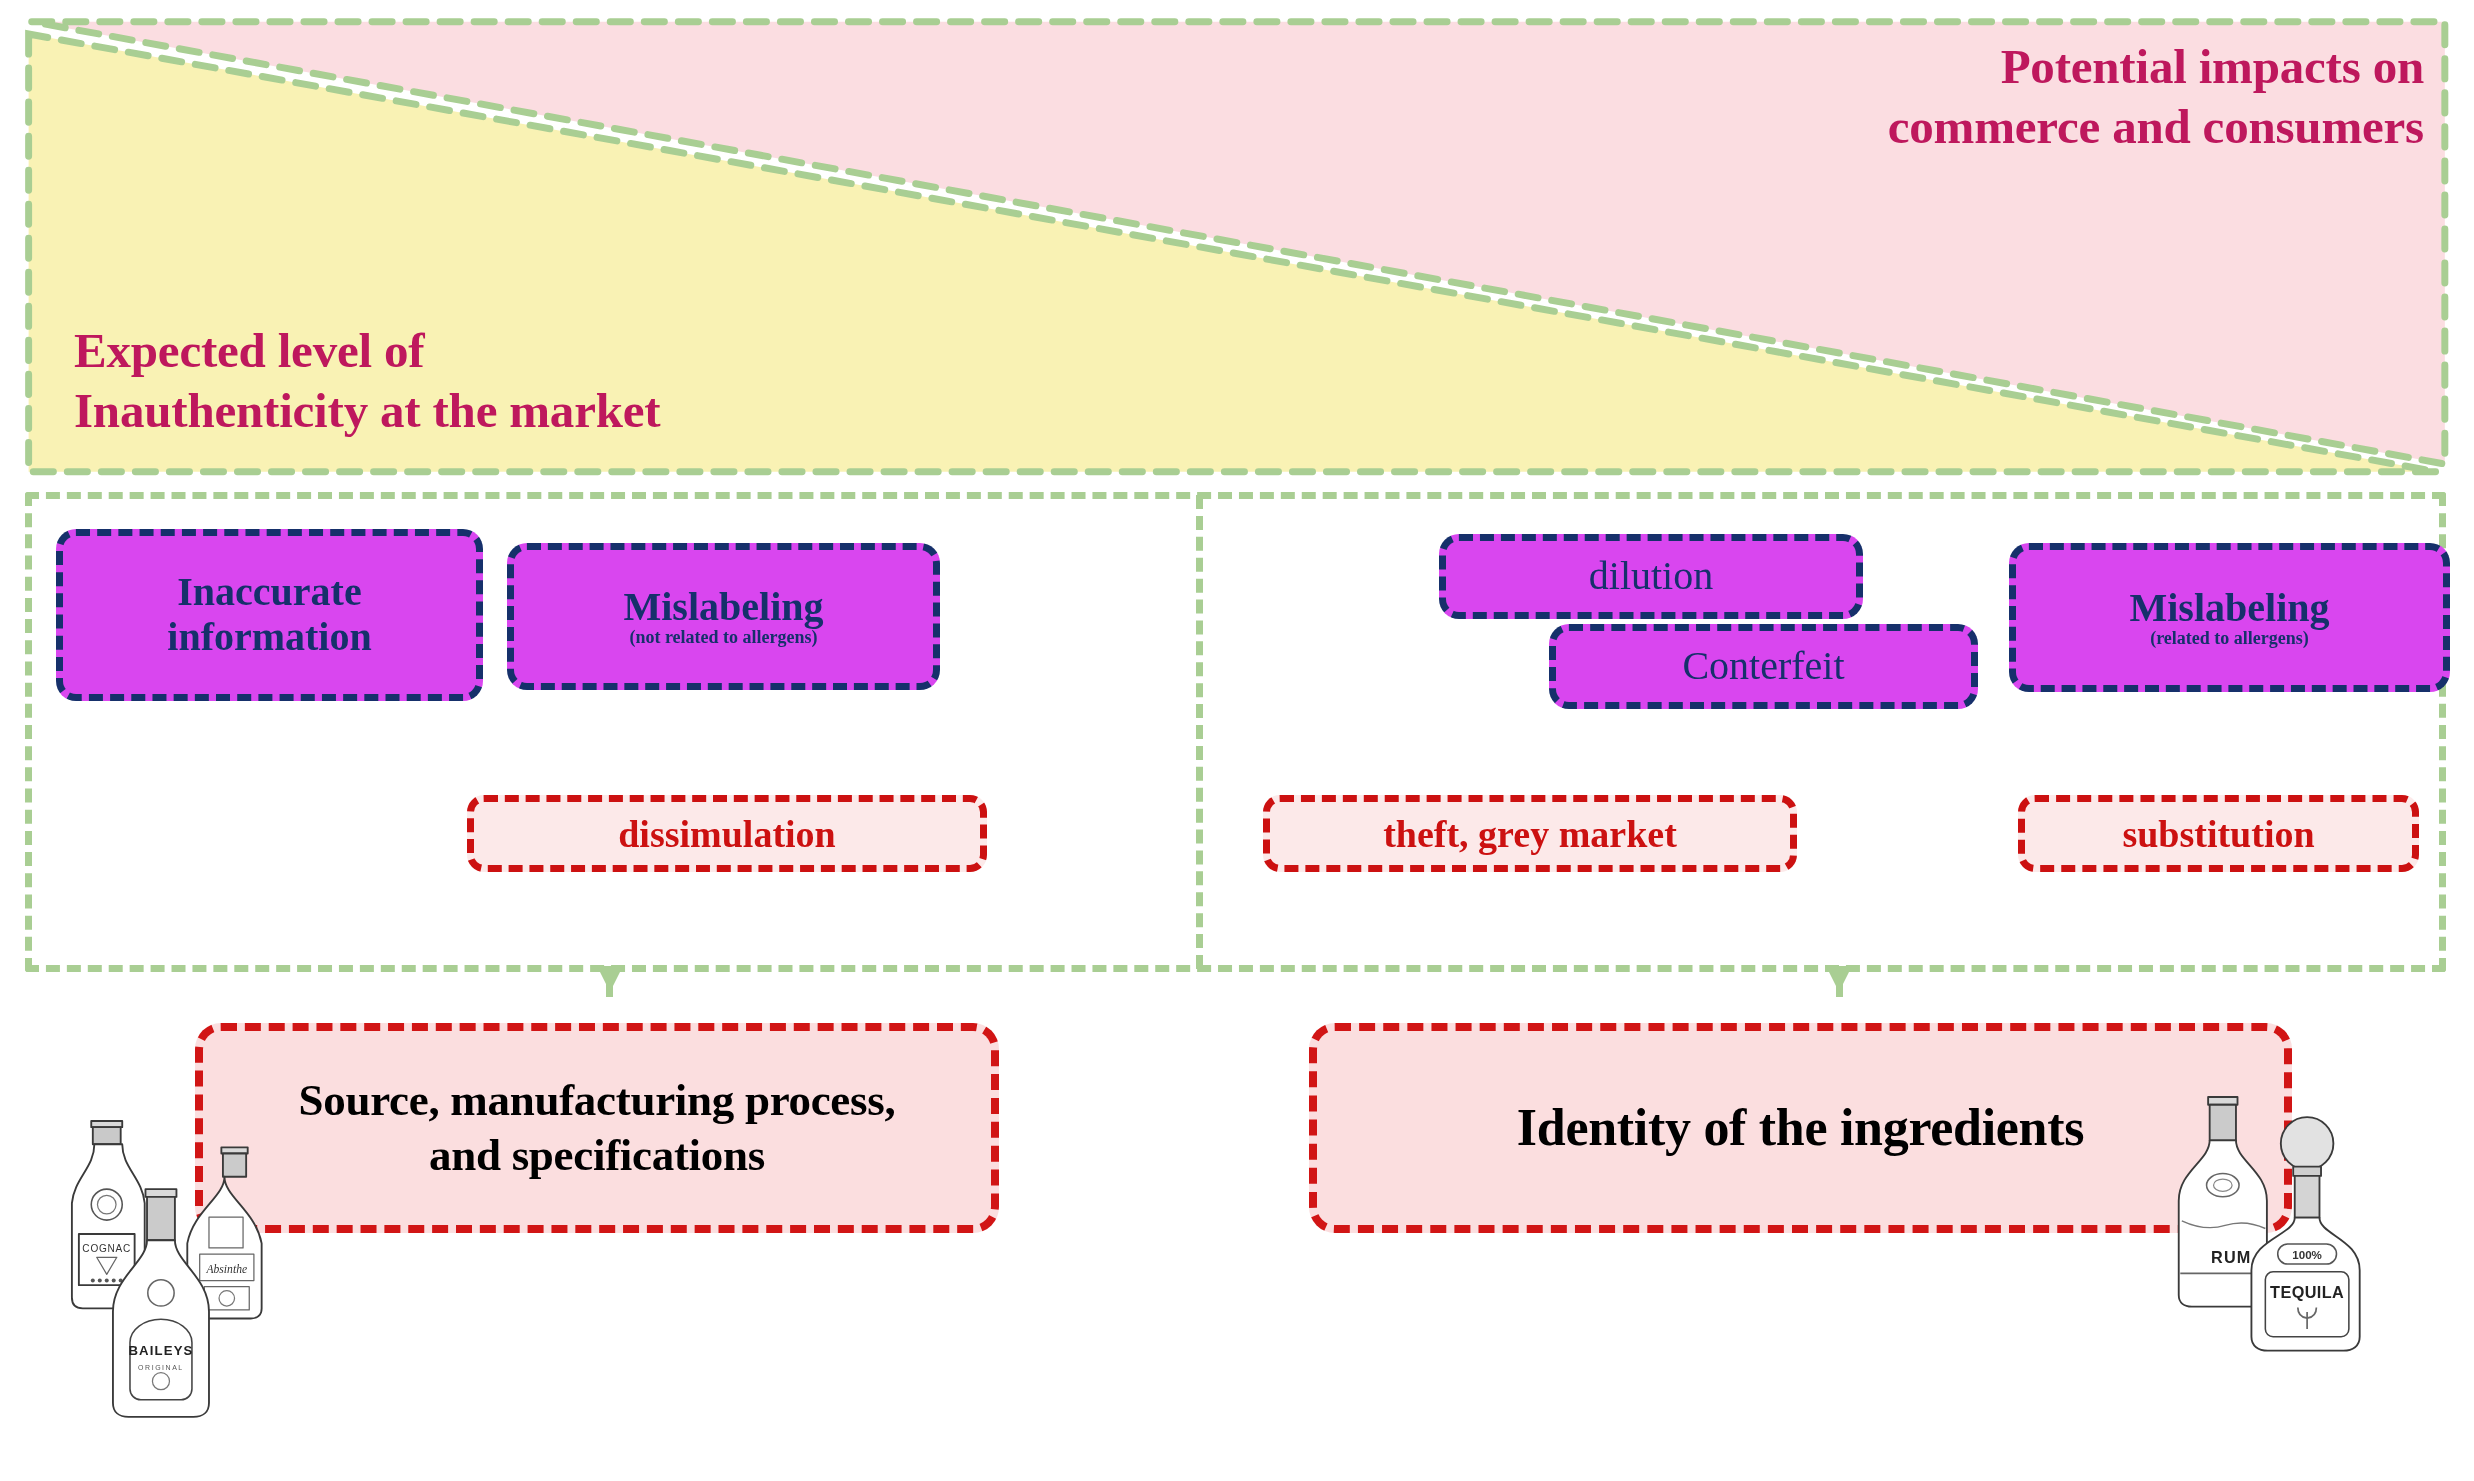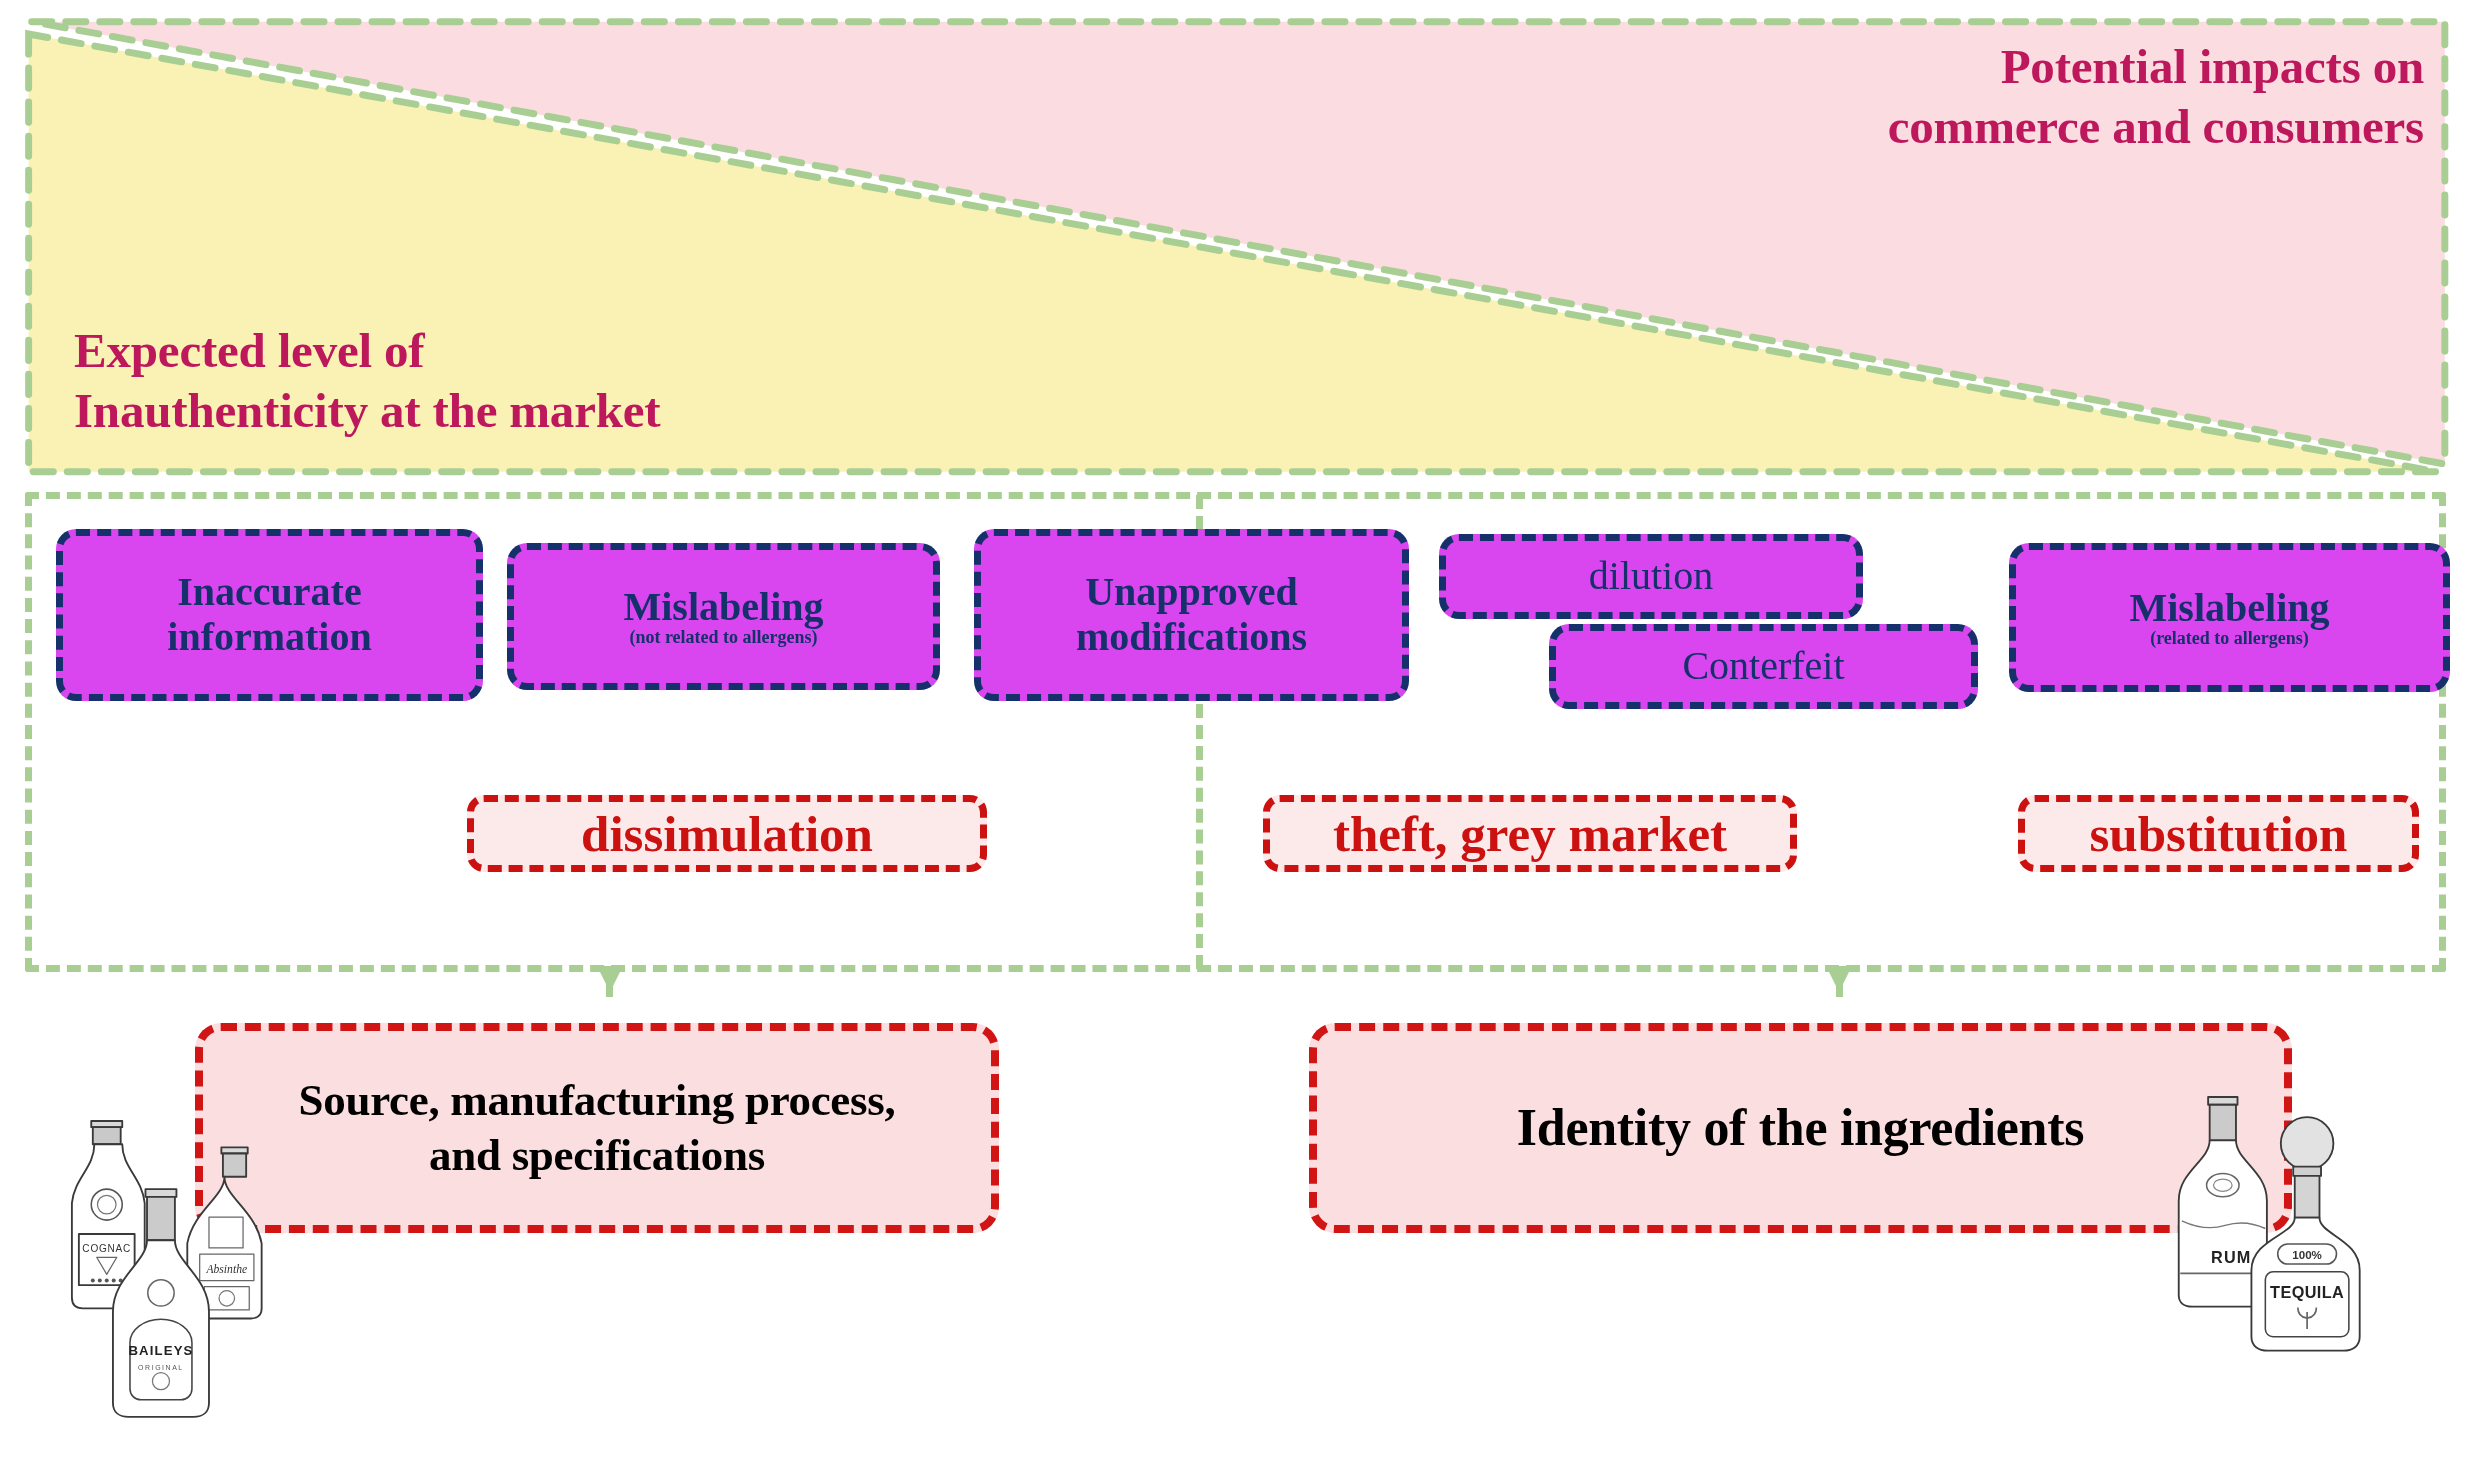--- a/index.html
+++ b/index.html
@@ -97,21 +97,21 @@
 
   
   .red-box{
     position:absolute;
     border:7px dashed #cc1111;
     border-radius:17px;
     box-sizing:border-box;
     display:flex;align-items:center;justify-content:center;
     color:#cc1111;
     background:#fce9e9;
-    font-size:51px;font-weight:bold;
+    font-size:38px;font-weight:bold;
     text-align:center;
     padding:0 9.3px;
   }
   #rb-dissimulation{left:467px;top:795px;width:520px;height:77px;}
   #rb-theft{left:1263px;top:795px;width:534px;height:77px;}
   #rb-substitution{left:2018px;top:795px;width:401px;height:77px;}
 
   
   .pink-panel{
     position:absolute;
@@ -166,24 +166,20 @@
   <div class="navy-box" id="nb-inaccurate">
     <div class="main">Inaccurate
 information</div>
   </div>
 
   <div class="navy-box" id="nb-mislabel1">
     <div class="main">Mislabeling</div>
     <div class="sub">(not related to allergens)</div>
   </div>
 
-  <div class="navy-box" id="nb-unapproved">
-    <div class="main">Unapproved
-modifications</div>
-  </div>
 
   <div class="navy-box" id="nb-dilution">
     <div class="main-plain">dilution</div>
   </div>
 
   <div class="navy-box" id="nb-conterfeit">
     <div class="main-plain">Conterfeit</div>
   </div>
 
   <div class="navy-box" id="nb-mislabel2">

